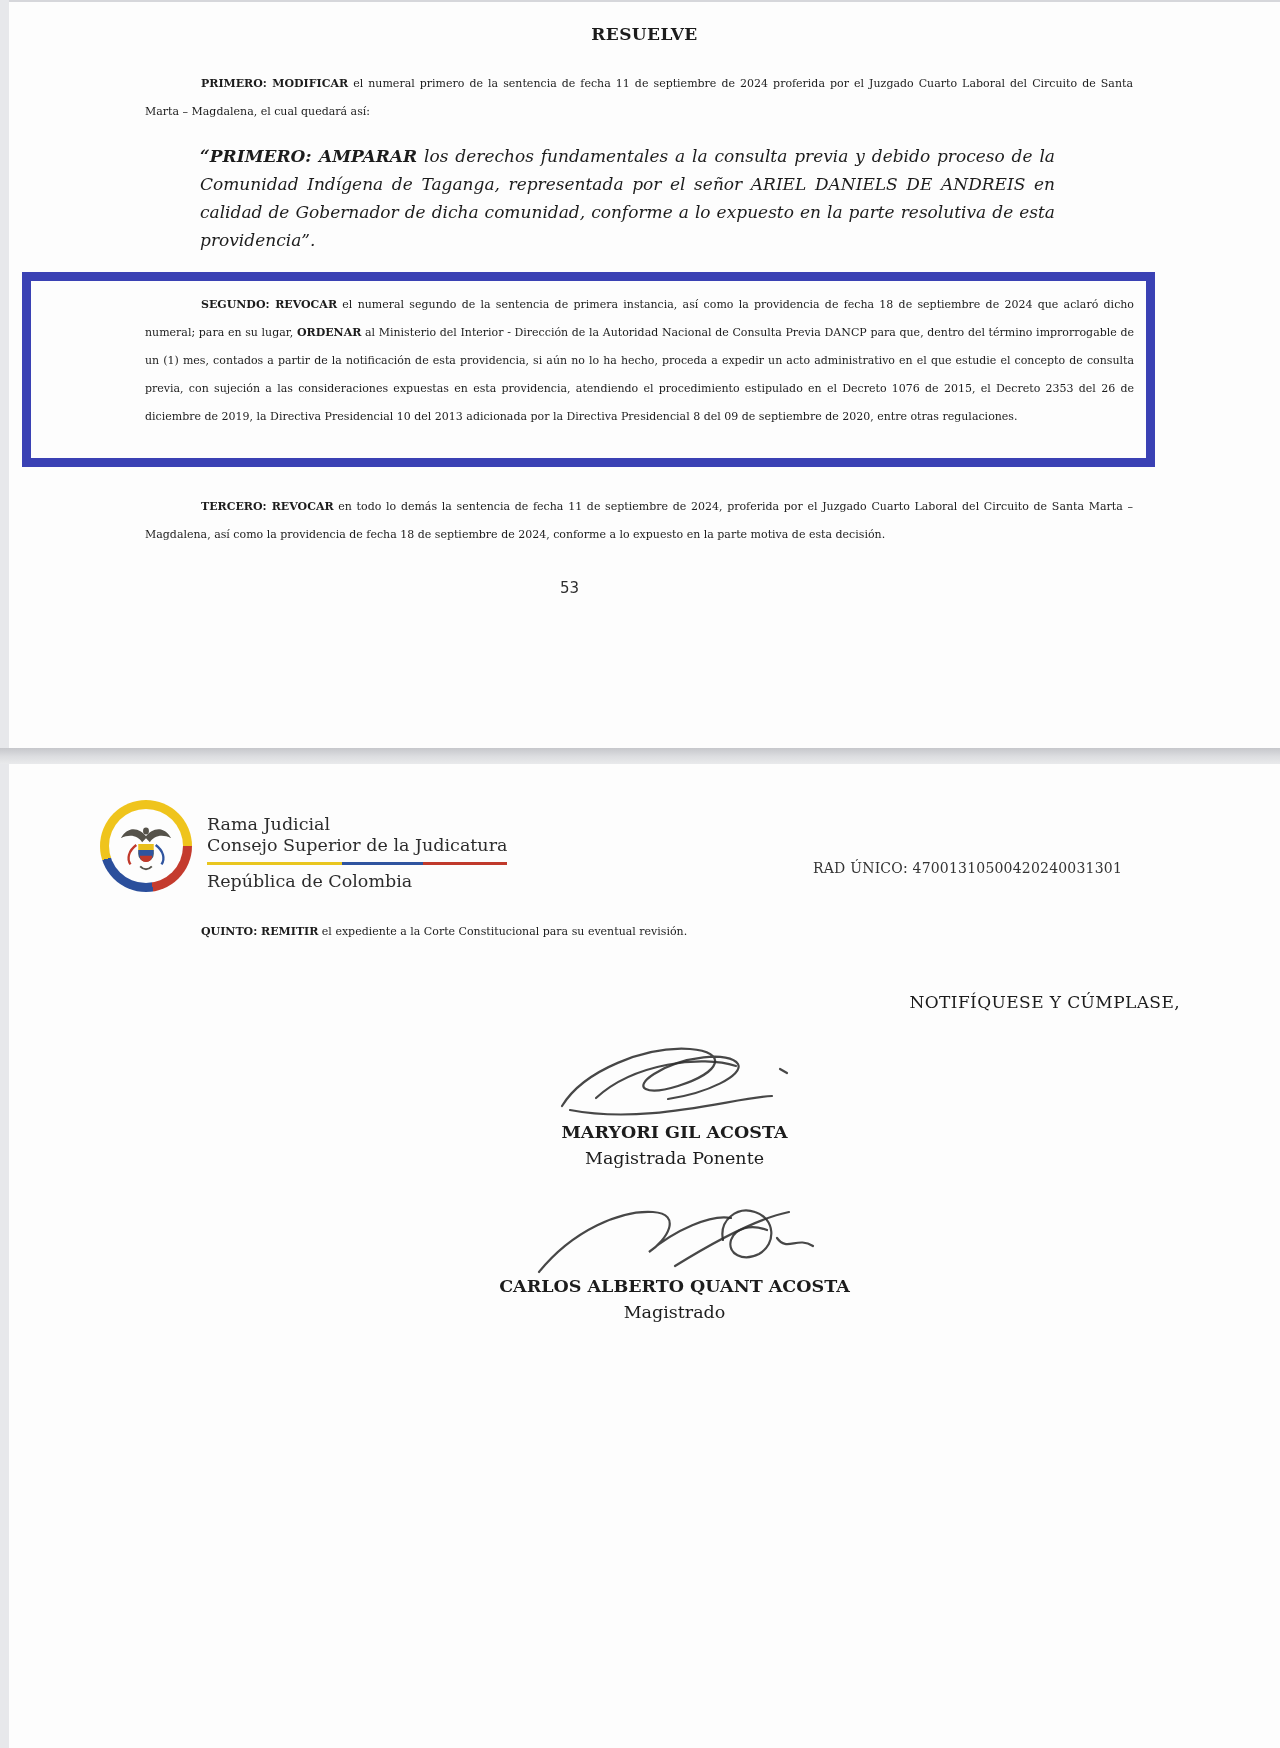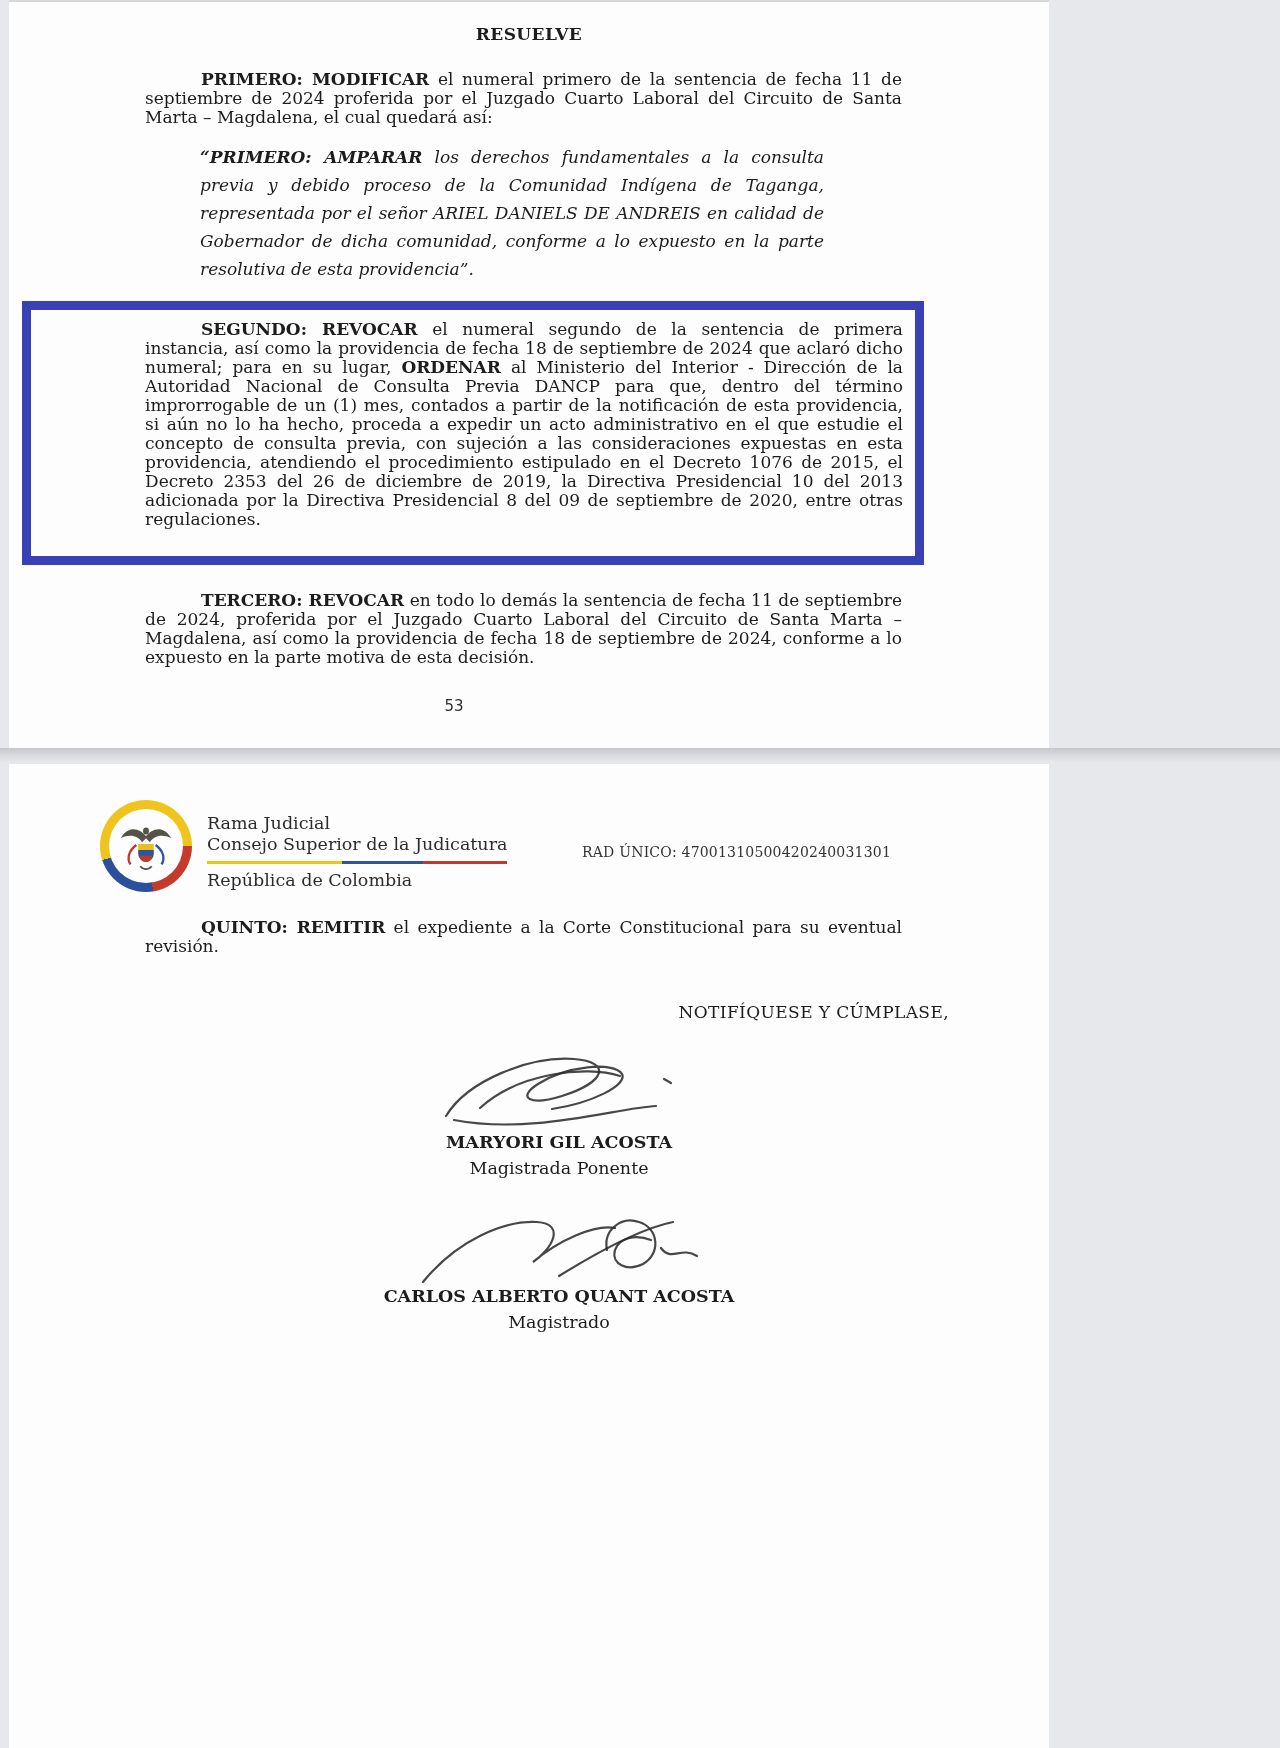--- a/index.html
+++ b/index.html
@@ -3,52 +3,52 @@
 <meta charset="utf-8">
 <style>
   html,body { margin:0; padding:0; }
   body {
     width:1280px; height:1748px;
     background:#e7e8eb;
     font-family:"DejaVu Serif","Liberation Serif",serif;
     color:#1c1c1c;
     -webkit-font-smoothing:antialiased;
   }
-  .page { margin-left:9px; width:1040px; background:#fdfdfd; box-sizing:border-box; }
+  .page { margin-left:9px; width:1271px; background:#fdfdfd; box-sizing:border-box; }
   #page1 { height:748px; border-top:2px solid #d6d7db; overflow:hidden; }
   .page-gap { height:16px; width:1280px; background:linear-gradient(180deg,#c6c7cb 0%,#dddee1 55%,#e9eaec 100%); }
   #page2 { height:984px; overflow:hidden; }
 
   .doc-title {
     text-align:center; font-weight:bold; font-size:17px;
     padding-top:22px; letter-spacing:.4px;
   }
   .para {
-    font-size:17px; line-height:19px; text-align:justify;
+    font-size:11px; line-height:28px; text-align:justify;
     margin:26px 147px 0 136px; text-indent:56px;
   }
   .b { font-weight:bold; }
   .quote-para {
     font-size:17px; line-height:28px; text-align:justify; font-style:italic;
     margin:16px 225px 0 191px; text-indent:0;
   }
   .highlight-box {
     margin:18px 125px 0 13px;
     border:9px solid #3a41b4;
     padding:10px 12px 27px 114px;
   }
   .highlight-box .para { margin:0; }
   .page-num {
     text-align:center; margin:30px 150px 0 0;
     font-family:"DejaVu Sans","Liberation Sans",sans-serif;
     font-size:15px; color:#2e2e2e;
   }
 
   
-  .hdr { display:flex; align-items:flex-start; padding:36px 158px 0 91px; }
+  .hdr { display:flex; align-items:center; padding:36px 158px 0 91px; }
   .logo-ring {
     width:92px; height:92px; border-radius:50%; flex:0 0 auto;
     background:conic-gradient(from 252deg,#efc41c 0 55%,#c43b2e 55% 77.5%,#2b4f9c 77.5% 100%);
     display:flex; align-items:center; justify-content:center;
   }
   .logo-inner {
     width:74px; height:74px; border-radius:50%; background:#fdfdfd;
     display:flex; align-items:center; justify-content:center;
   }
   .hdr-text { margin-left:15px; padding-top:13px; font-size:17.5px; line-height:21px; color:#2c2c2c; }

